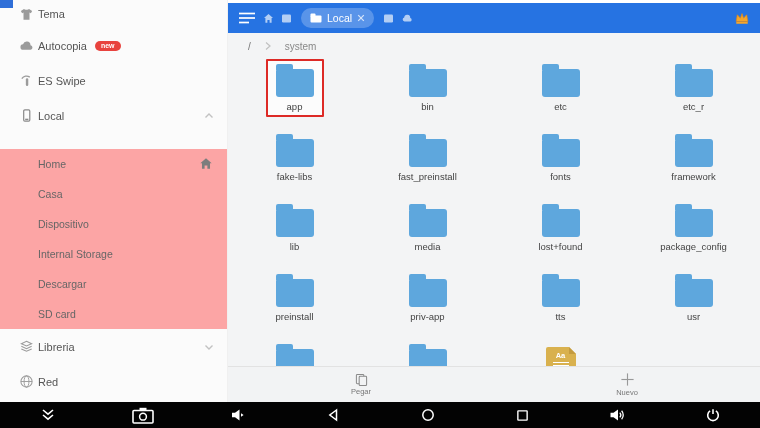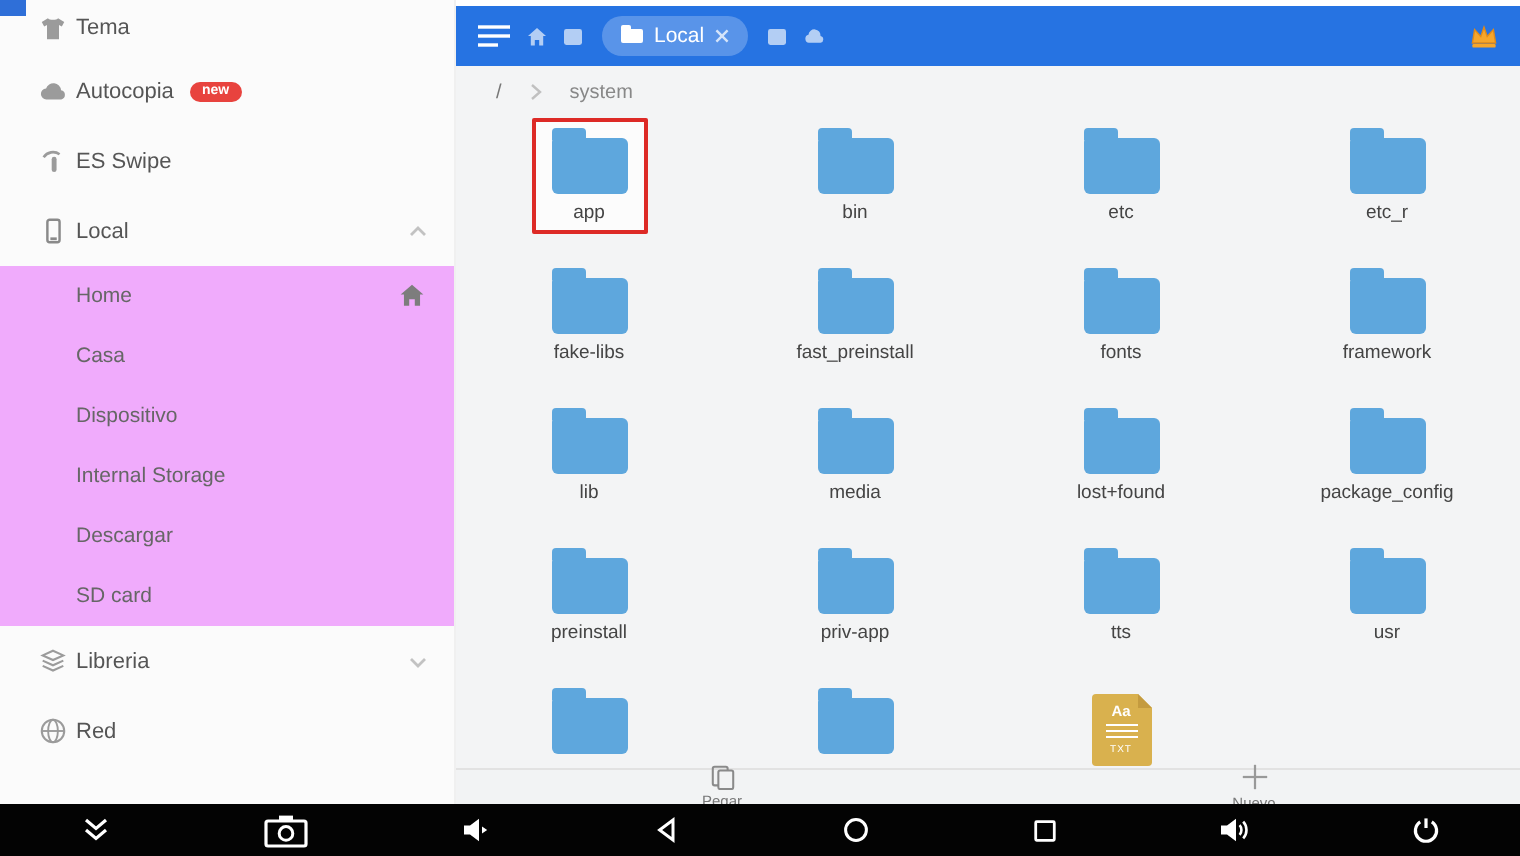--- a/index.html
+++ b/index.html
@@ -11,21 +11,21 @@
 
   
   .sidebar { width:228px; background:#fbfbfb; overflow:hidden; border-right:1px solid #f0f0f0; }
   .side-item { height:35px; display:flex; align-items:center; padding:0 12px 0 18px; cursor:pointer; }
   .side-item:first-child { height:28px; }
   .s-icon { width:16px; height:16px; display:flex; align-items:center; justify-content:center; flex:0 0 16px; }
   .s-label { font-size:11px; color:#555; margin-left:4px; }
   .badge-new { margin-left:8px; background:#e8433e; color:#fff; font-size:7px; font-weight:bold;
     padding:1.5px 6px; border-radius:8px; line-height:1; }
   .s-chev { margin-left:auto; display:flex; }
-  .side-sub { background:#f0abfc; }
+  .side-sub { background:#fca5a5;margin-top:16px; }
   .sub-item { height:30px; display:flex; align-items:center; padding:0 14px 0 38px; cursor:pointer; }
   .sub-label { font-size:10.5px; color:#666; }
   .sub-right { margin-left:auto; display:flex; }
 
   
   .main { width:532px; display:flex; flex-direction:column; background:#f3f4f5; }
   .top-strip { height:3px; background:#fff; }
   .header { height:30px; background:#2673e2; display:flex; align-items:center; padding:0 10px; gap:7px; }
   .h-menu { display:flex; cursor:pointer; }
   .h-mini { display:flex; opacity:.65; cursor:pointer; }
@@ -54,21 +54,21 @@
     margin-top:4px; display:flex; flex-direction:column; align-items:center; padding-top:5px; }
   .txt-ico::before { content:""; position:absolute; top:0; right:0; width:0; height:0;
     border-top:7px solid #f3f4f5; border-left:7px solid transparent; }
   .txt-ico::after { content:""; position:absolute; top:0; right:0; width:0; height:0;
     border-bottom:7px solid #c49b3f; border-right:7px solid transparent; transform:translateY(0); }
   .txt-aa { font-size:7.5px; font-weight:bold; color:#fff; line-height:1; }
   .txt-line { width:16px; height:1px; background:#fff; margin-top:2px; }
   .txt-ext { font-size:5px; color:#fff; margin-top:3px; letter-spacing:.5px; }
 
   
-  .actionbar { height:18px; border-top:1px solid #e2e2e2; background:#f2f3f4; display:flex; }
+  .actionbar { height:36px; border-top:1px solid #e2e2e2; background:#f2f3f4; display:flex; }
   .action { flex:1; display:flex; flex-direction:column; align-items:center; justify-content:center; gap:2px; cursor:pointer; }
   .action-label { font-size:7.5px; color:#777; line-height:1; }
 
   
   .navbar { height:26px; background:#030303; display:flex; align-items:center; justify-content:space-around; }
   .nav-btn { display:flex; align-items:center; justify-content:center; width:40px; height:26px; cursor:pointer; }
 </style>
 </head>
 <body>
 

